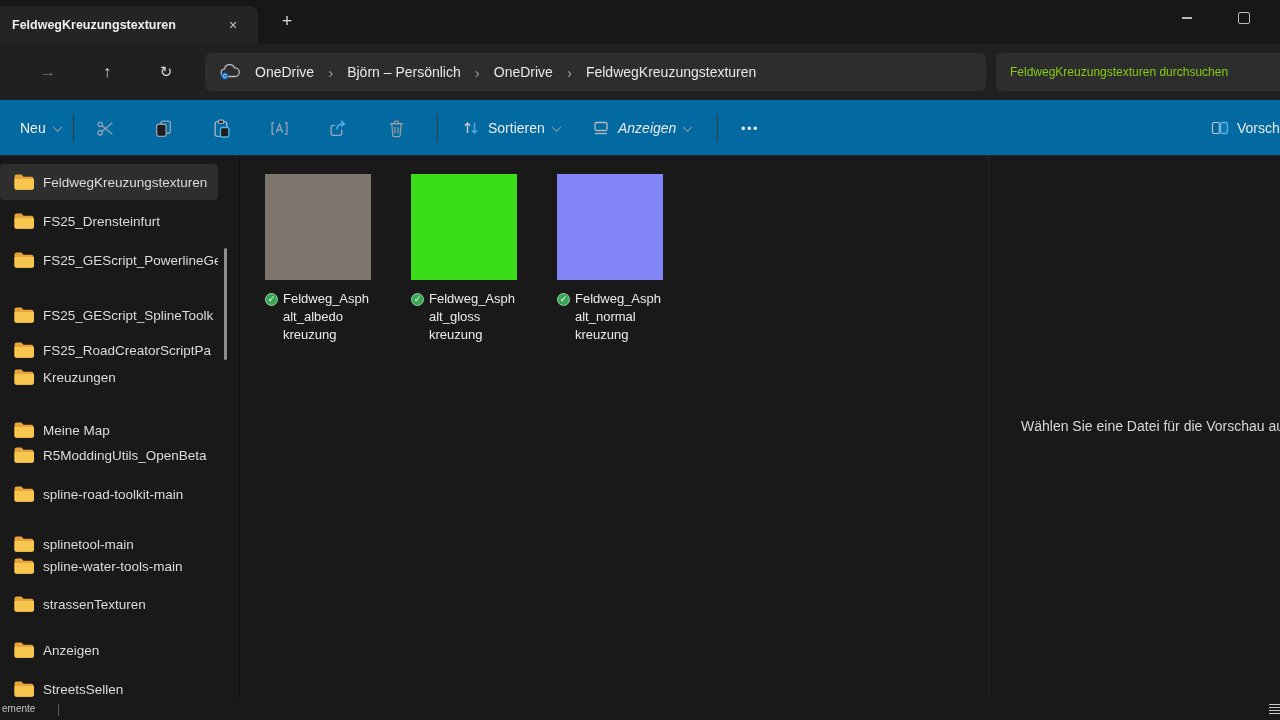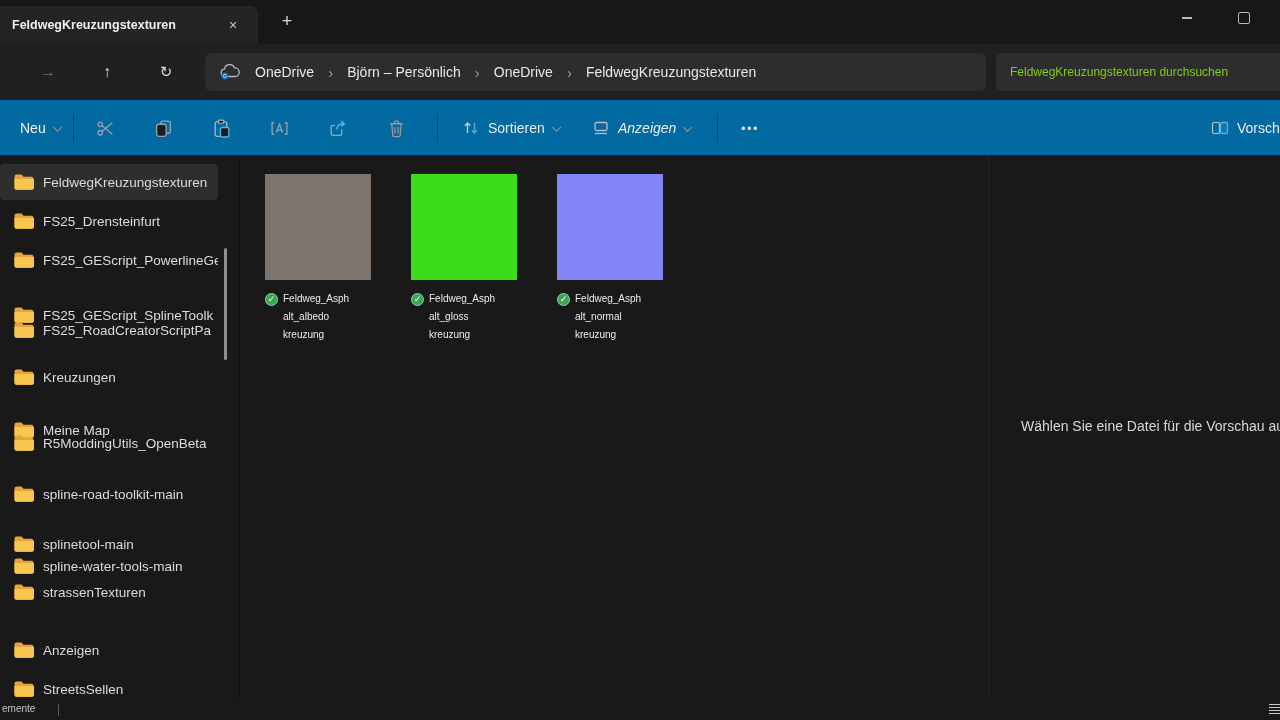--- a/index.html
+++ b/index.html
@@ -51,21 +51,21 @@
   .srow.selected{background:#2e2e2e;}
   .schev{position:absolute;left:-4px;width:7px;overflow:hidden;color:#8f8f8f;font-size:13px;}
   .srow svg{width:20px;height:16px;flex:0 0 auto;}
   .slabel{font-size:13.5px;color:#dcdcdc;white-space:nowrap;overflow:hidden;flex:1;}
   .sscroll{left:224px;top:92px;width:3px;height:112px;background:#8f8f8f;border-radius:2px;}
   .sidediv{left:239px;top:0;width:1px;height:542px;background:#101010;}
   .tile{top:12px;width:124px;height:184px;}
   .thumb{left:8px;top:6px;width:106px;height:106px;}
   .flabel{left:8px;top:122px;width:112px;padding-left:18px;box-sizing:border-box;}
   .badge{left:0;top:3px;width:13px;height:13px;border-radius:50%;background:#3aa655;border:1px solid #8fd49c;box-sizing:border-box;display:flex;align-items:center;justify-content:center;color:#fff;font-size:9px;line-height:1;}
-  .fline{font-size:10px;line-height:18px;color:#ececec;white-space:nowrap;}
+  .fline{font-size:13px;line-height:18px;color:#ececec;white-space:nowrap;}
   .preview{left:988px;top:0;width:292px;height:542px;border-left:1px solid #262626;box-sizing:border-box;}
   .previewtext{left:32px;top:262px;font-size:14px;color:#d8d8d8;white-space:nowrap;}
   
   .statusbar{left:0;top:698px;width:1280px;height:22px;background:#191919;}
   .statustext{left:2px;top:0;height:22px;line-height:22px;font-size:10px;color:#c2c2c2;}
   .statuspipe{left:57px;top:0;height:22px;line-height:22px;font-size:12px;color:#606060;}
   .statuslines{left:1267px;top:3px;width:16px;height:16px;}
   svg{display:block;}
 </style>
 </head>
@@ -262,42 +262,42 @@
           </svg>
           <span class="slabel">FS25_GEScript_PowerlineGe</span>
         </div>
       <div class="abs srow" style="top:141px">
           <span class="schev">›</span>
           <svg>
             <use href="#sym-folder"></use>
           </svg>
           <span class="slabel">FS25_GEScript_SplineToolk</span>
         </div>
-      <div class="abs srow" style="top:156px">
+      <div class="abs srow" style="top:176px">
           <span class="schev">›</span>
           <svg>
             <use href="#sym-folder"></use>
           </svg>
           <span class="slabel">FS25_RoadCreatorScriptPa</span>
         </div>
       <div class="abs srow" style="top:203px">
           <span class="schev">›</span>
           <svg>
             <use href="#sym-folder"></use>
           </svg>
           <span class="slabel">Kreuzungen</span>
         </div>
       <div class="abs srow" style="top:256px">
           <span class="schev">›</span>
           <svg>
             <use href="#sym-folder"></use>
           </svg>
           <span class="slabel">Meine Map</span>
         </div>
-      <div class="abs srow" style="top:269px">
+      <div class="abs srow" style="top:281px">
           <span class="schev">›</span>
           <svg>
             <use href="#sym-folder"></use>
           </svg>
           <span class="slabel">R5ModdingUtils_OpenBeta</span>
         </div>
       <div class="abs srow" style="top:320px">
           <span class="schev">›</span>
           <svg>
             <use href="#sym-folder"></use>
@@ -311,21 +311,21 @@
           </svg>
           <span class="slabel">splinetool-main</span>
         </div>
       <div class="abs srow" style="top:392px">
           <span class="schev">›</span>
           <svg>
             <use href="#sym-folder"></use>
           </svg>
           <span class="slabel">spline-water-tools-main</span>
         </div>
-      <div class="abs srow" style="top:418px">
+      <div class="abs srow" style="top:430px">
           <span class="schev">›</span>
           <svg>
             <use href="#sym-folder"></use>
           </svg>
           <span class="slabel">strassenTexturen</span>
         </div>
       <div class="abs srow" style="top:476px">
           <span class="schev">›</span>
           <svg>
             <use href="#sym-folder"></use>

